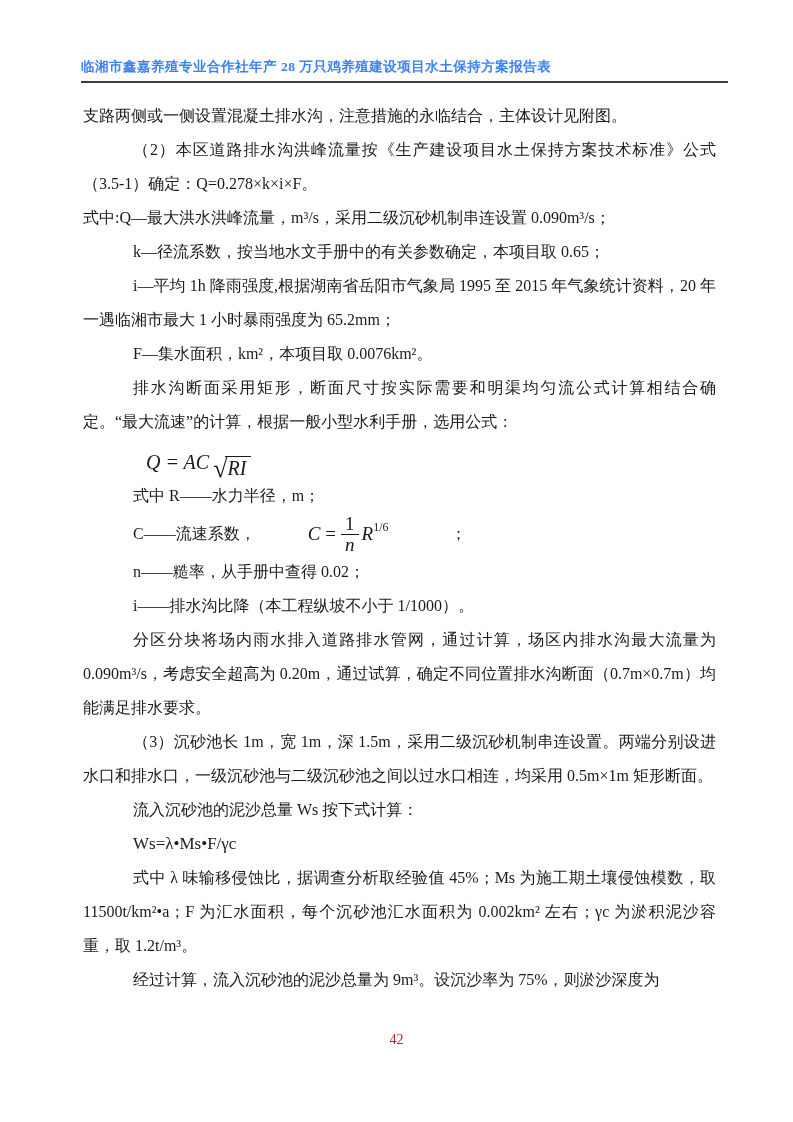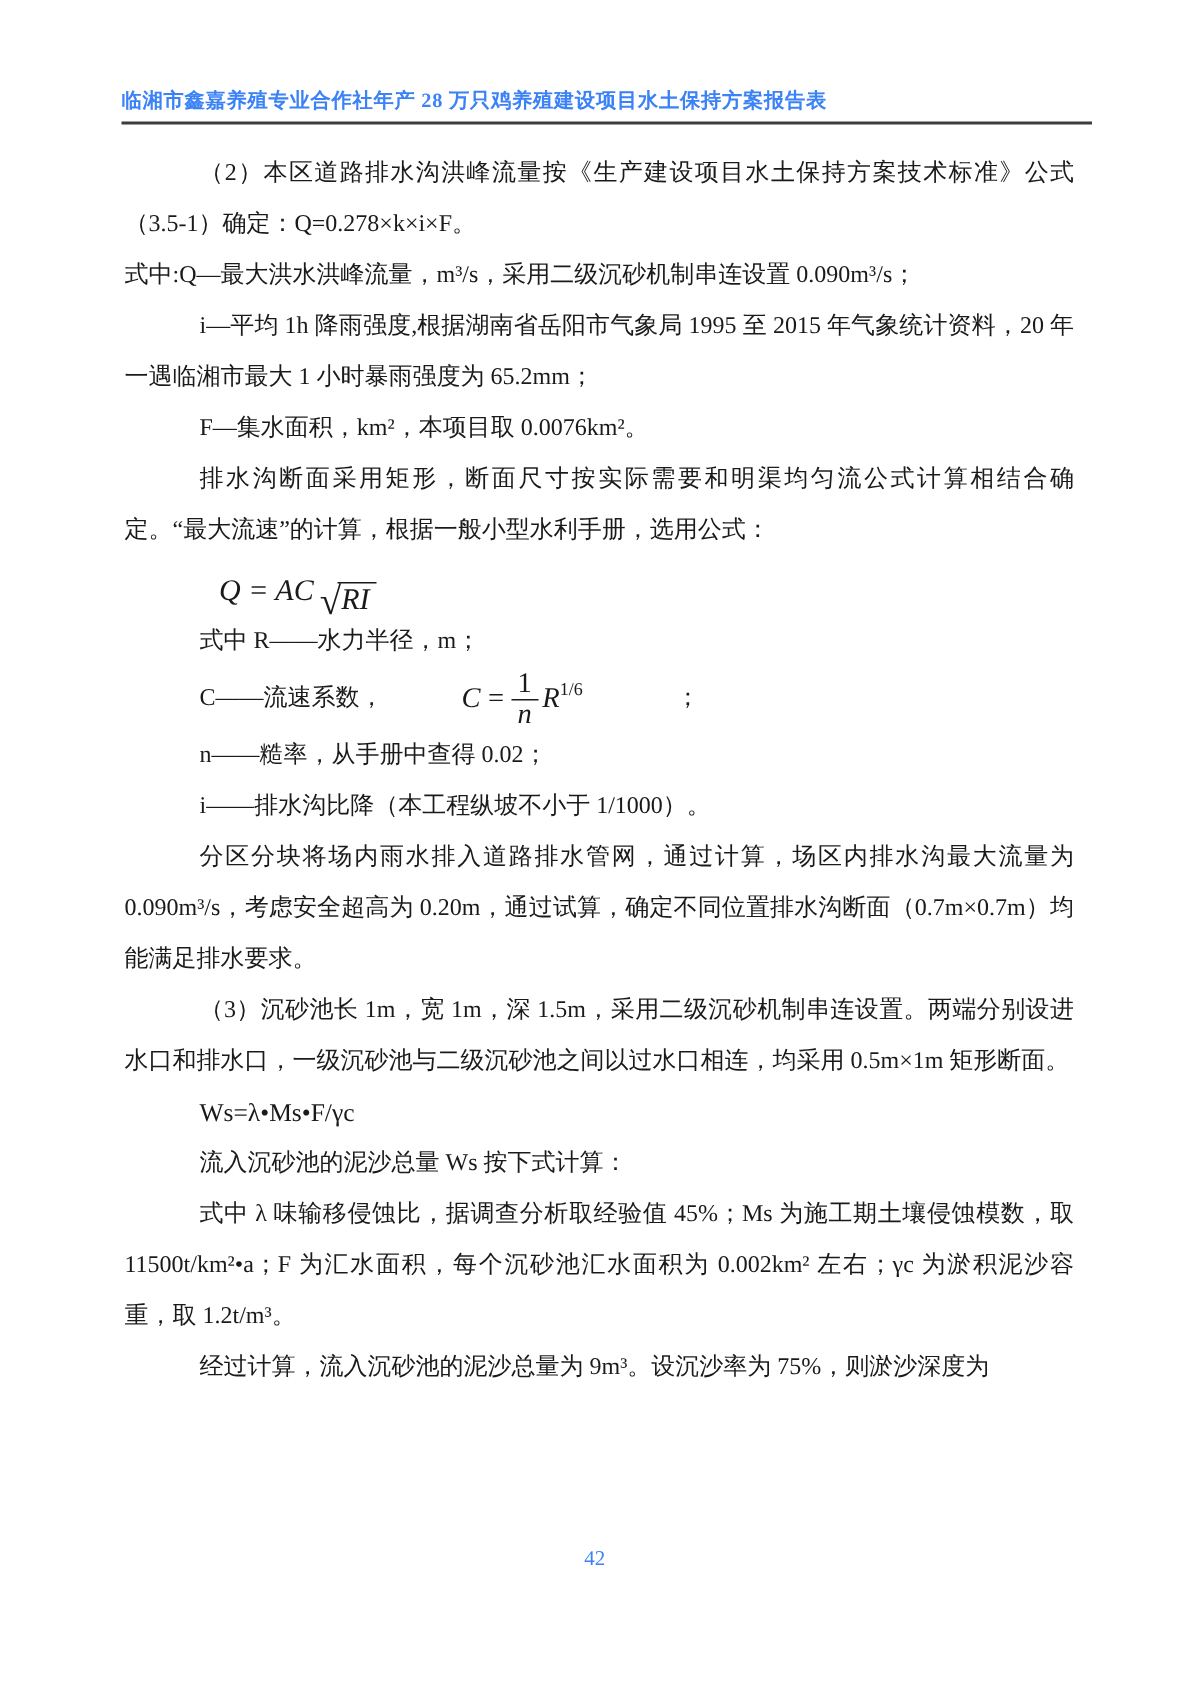--- a/index.html
+++ b/index.html
@@ -105,39 +105,41 @@
 
   .serif-line { font-size: 17px; }
 
   .footer {
     position: absolute;
     left: 0; top: 1030px; width: 100%;
     text-align: center;
   }
   .page-number {
     font-size: 14px;
-    color: #3b82f6;
+    color: #b91c1c;
   }
 </style>
 </head>
 <body>
 
 <div class="page">
 
   <div class="header">
     <div class="header-title">临湘市鑫嘉养殖专业合作社年产 28 万只鸡养殖建设项目水土保持方案报告表</div>
   </div>
 
   <div class="content">
 
+    <p class="para">支路两侧或一侧设置混凝土排水沟，注意措施的永临结合，主体设计见附图。</p>
 
     <p class="para indent">（2）本区道路排水沟洪峰流量按《生产建设项目水土保持方案技术标准》公式（3.5-1）确定：Q=0.278×k×i×F。</p>
 
     <p class="para">式中:Q—最大洪水洪峰流量，m³/s，采用二级沉砂机制串连设置 0.090m³/s；</p>
 
+    <p class="para indent">k—径流系数，按当地水文手册中的有关参数确定，本项目取 0.65；</p>
 
     <p class="para indent">i—平均 1h 降雨强度,根据湖南省岳阳市气象局 1995 至 2015 年气象统计资料，20 年一遇临湘市最大 1 小时暴雨强度为 65.2mm；</p>
 
     <p class="para indent">F—集水面积，km²，本项目取 0.0076km²。</p>
 
     <p class="para indent">排水沟断面采用矩形，断面尺寸按实际需要和明渠均匀流公式计算相结合确定。“最大流速”的计算，根据一般小型水利手册，选用公式：</p>
 
     <div class="formula-block">
       <span class="math">Q = AC</span>
       <span class="sqrt-sign">√</span>
@@ -162,23 +164,23 @@
     </div>
 
     <p class="para indent">n——糙率，从手册中查得 0.02；</p>
 
     <p class="para indent">i——排水沟比降（本工程纵坡不小于 1/1000）。</p>
 
     <p class="para indent">分区分块将场内雨水排入道路排水管网，通过计算，场区内排水沟最大流量为 0.090m³/s，考虑安全超高为 0.20m，通过试算，确定不同位置排水沟断面（0.7m×0.7m）均能满足排水要求。</p>
 
     <p class="para indent">（3）沉砂池长 1m，宽 1m，深 1.5m，采用二级沉砂机制串连设置。两端分别设进水口和排水口，一级沉砂池与二级沉砂池之间以过水口相连，均采用 0.5m×1m 矩形断面。</p>
 
+    <p class="para indent">流入沉砂池的泥沙总量 Ws 按下式计算：</p>
+
     <p class="para indent serif-line">Ws=λ•Ms•F/γc</p>
-
-    <p class="para indent">流入沉砂池的泥沙总量 Ws 按下式计算：</p>
 
     <p class="para indent">式中 λ 味输移侵蚀比，据调查分析取经验值 45%；Ms 为施工期土壤侵蚀模数，取 11500t/km²•a；F 为汇水面积，每个沉砂池汇水面积为 0.002km² 左右；γc 为淤积泥沙容重，取 1.2t/m³。</p>
 
     <p class="para indent">经过计算，流入沉砂池的泥沙总量为 9m³。设沉沙率为 75%，则淤沙深度为</p>
 
   </div>
 
   <div class="footer">
     <span class="page-number">42</span>
   </div>

